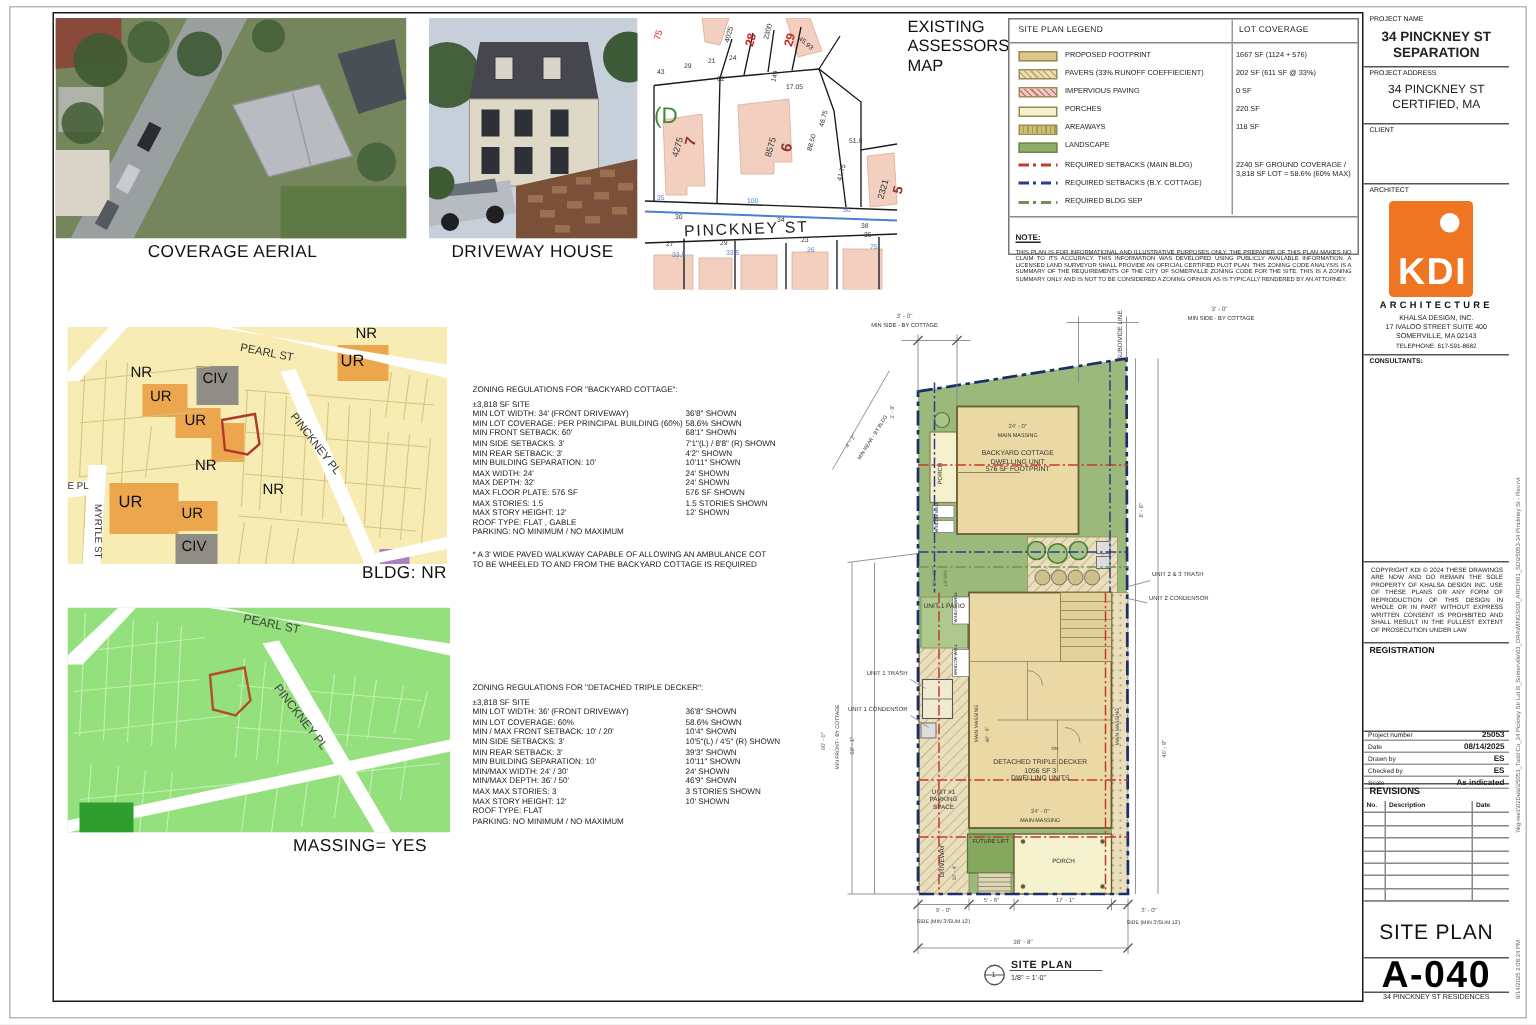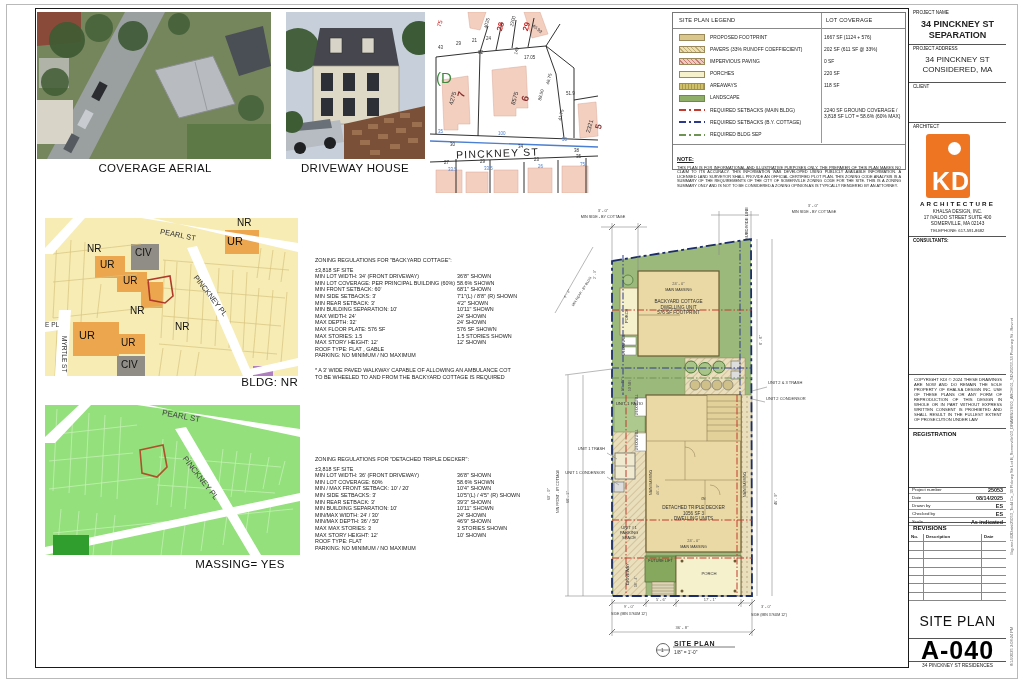--- a/index.html
+++ b/index.html
@@ -49,21 +49,21 @@
   .r11{transform:rotate(11deg);transform-origin:0 0}
   .r52{transform:rotate(52deg);transform-origin:0 0}
   .r90{transform:rotate(90deg);transform-origin:0 0}
   .mlb{position:absolute;white-space:nowrap;line-height:1}
   
   .tblock{position:absolute;left:908px;top:8px;width:98px;height:660px;border-left:1.5px solid #1a1a1a;box-sizing:border-box;background:#fff}
   .tb-sec{position:absolute;left:0;right:0;border-bottom:1px solid #555}
   .tb-lab{position:absolute;left:4px;top:2px;font-size:4.6px;color:#111}
   .tb-big{position:absolute;left:2px;right:2px;text-align:center;font-weight:bold;font-size:9px;line-height:1.2}
   .tb-med{position:absolute;left:2px;right:2px;text-align:center;font-size:8px;line-height:1.25}
-  .kdi{position:absolute;left:17px;top:12px;width:44px;height:64px;background:#ee7623;border-radius:3px}
+  .kdi{position:absolute;left:17px;top:12px;width:56px;height:64px;background:#ee7623;border-radius:3px}
   .kdi-circle{position:absolute;right:9px;top:8px;width:13px;height:13px;border-radius:50%;background:#fff}
   .kdi-txt{position:absolute;left:6px;bottom:2px;color:#fff;font-weight:bold;font-size:25px;letter-spacing:1px}
   .kdi-sub{position:absolute;left:0;right:0;top:78px;text-align:center;font-size:6.2px;font-weight:bold;letter-spacing:2.2px;color:#111}
   .firm{position:absolute;left:0;right:0;text-align:center;font-size:4.7px;line-height:1.25;color:#222}
   .copy{position:absolute;left:5px;right:4px;font-size:4.2px;line-height:1.18;text-align:justify;color:#222}
   .tf-row{display:grid;grid-template-columns:1fr auto;border-bottom:.5px solid #999;padding:0 3px;height:7px;align-items:center}
   .tf-l{font-size:4.4px;color:#222}
   .tf-v{font-size:5.4px;font-weight:bold;text-align:right}
   .rev-head,.rev-row{display:grid;grid-template-columns:15px 1fr 24px;height:8.4px}
   .rev-head span,.rev-row span{border-right:.5px solid #888;border-bottom:.5px solid #888;font-size:4.4px;padding-left:2px}
@@ -194,20 +194,21 @@
     <span class="mlb" style="left:16px;top:149px;font-size:4.5px;color:#333">27</span>
     <span class="mlb" style="left:20px;top:156px;font-size:4.5px;color:#4a7fd1">33.5</span>
     <span class="mlb" style="left:52px;top:148px;font-size:4.5px;color:#333">29</span>
     <span class="mlb" style="left:56px;top:155px;font-size:4.5px;color:#4a7fd1">33.5</span>
     <span class="mlb" style="left:106px;top:146px;font-size:4.5px;color:#333">23</span>
     <span class="mlb" style="left:110px;top:153px;font-size:4.5px;color:#4a7fd1">26</span>
     <span class="mlb" style="left:148px;top:143px;font-size:4.5px;color:#333">35-</span>
     <span class="mlb" style="left:152px;top:151px;font-size:4.5px;color:#4a7fd1">75</span>
     <span class="mlb" style="left:28px;top:136px;font-size:10.5px;letter-spacing:1.2px;color:#222;transform:rotate(-2deg)">PINCKNEY ST</span>
   </div>
+  <div class="abs" style="left:605px;top:12px;width:72px;font-size:11px;line-height:1.18;color:#111">EXISTING ASSESSORS MAP</div>
 
   <div class="legend">
     <div class="lg-head">
       <span style="left:6px">SITE PLAN LEGEND</span>
       <span style="left:153px">LOT COVERAGE</span>
     </div>
     <div class="lg-div"></div>
     <div class="lg-rows">
 
         <div class="lg-row">
@@ -672,21 +673,21 @@
 
   <div class="tblock">
     <div class="tb-sec" style="top:0;height:36px">
       <span class="tb-lab">PROJECT NAME</span>
       <div class="tb-big" style="top:11px">34 PINCKNEY ST</div>
       <div class="tb-big" style="top:22px">SEPARATION</div>
     </div>
     <div class="tb-sec" style="top:36px;height:38px">
       <span class="tb-lab">PROJECT ADDRESS</span>
       <div class="tb-med" style="top:11px">34 PINCKNEY ST</div>
-      <div class="tb-med" style="top:21px">CONSIDERED, MA</div>
+      <div class="tb-med" style="top:21px">CERTIFIED, MA</div>
     </div>
     <div class="tb-sec" style="top:74px;height:40px">
       <span class="tb-lab">CLIENT</span>
     </div>
     <div class="tb-sec" style="top:114px;height:114px">
       <span class="tb-lab">ARCHITECT</span>
       <div class="kdi">
         <div class="kdi-circle"></div>
         <div class="kdi-txt">KDI</div>
       </div>

